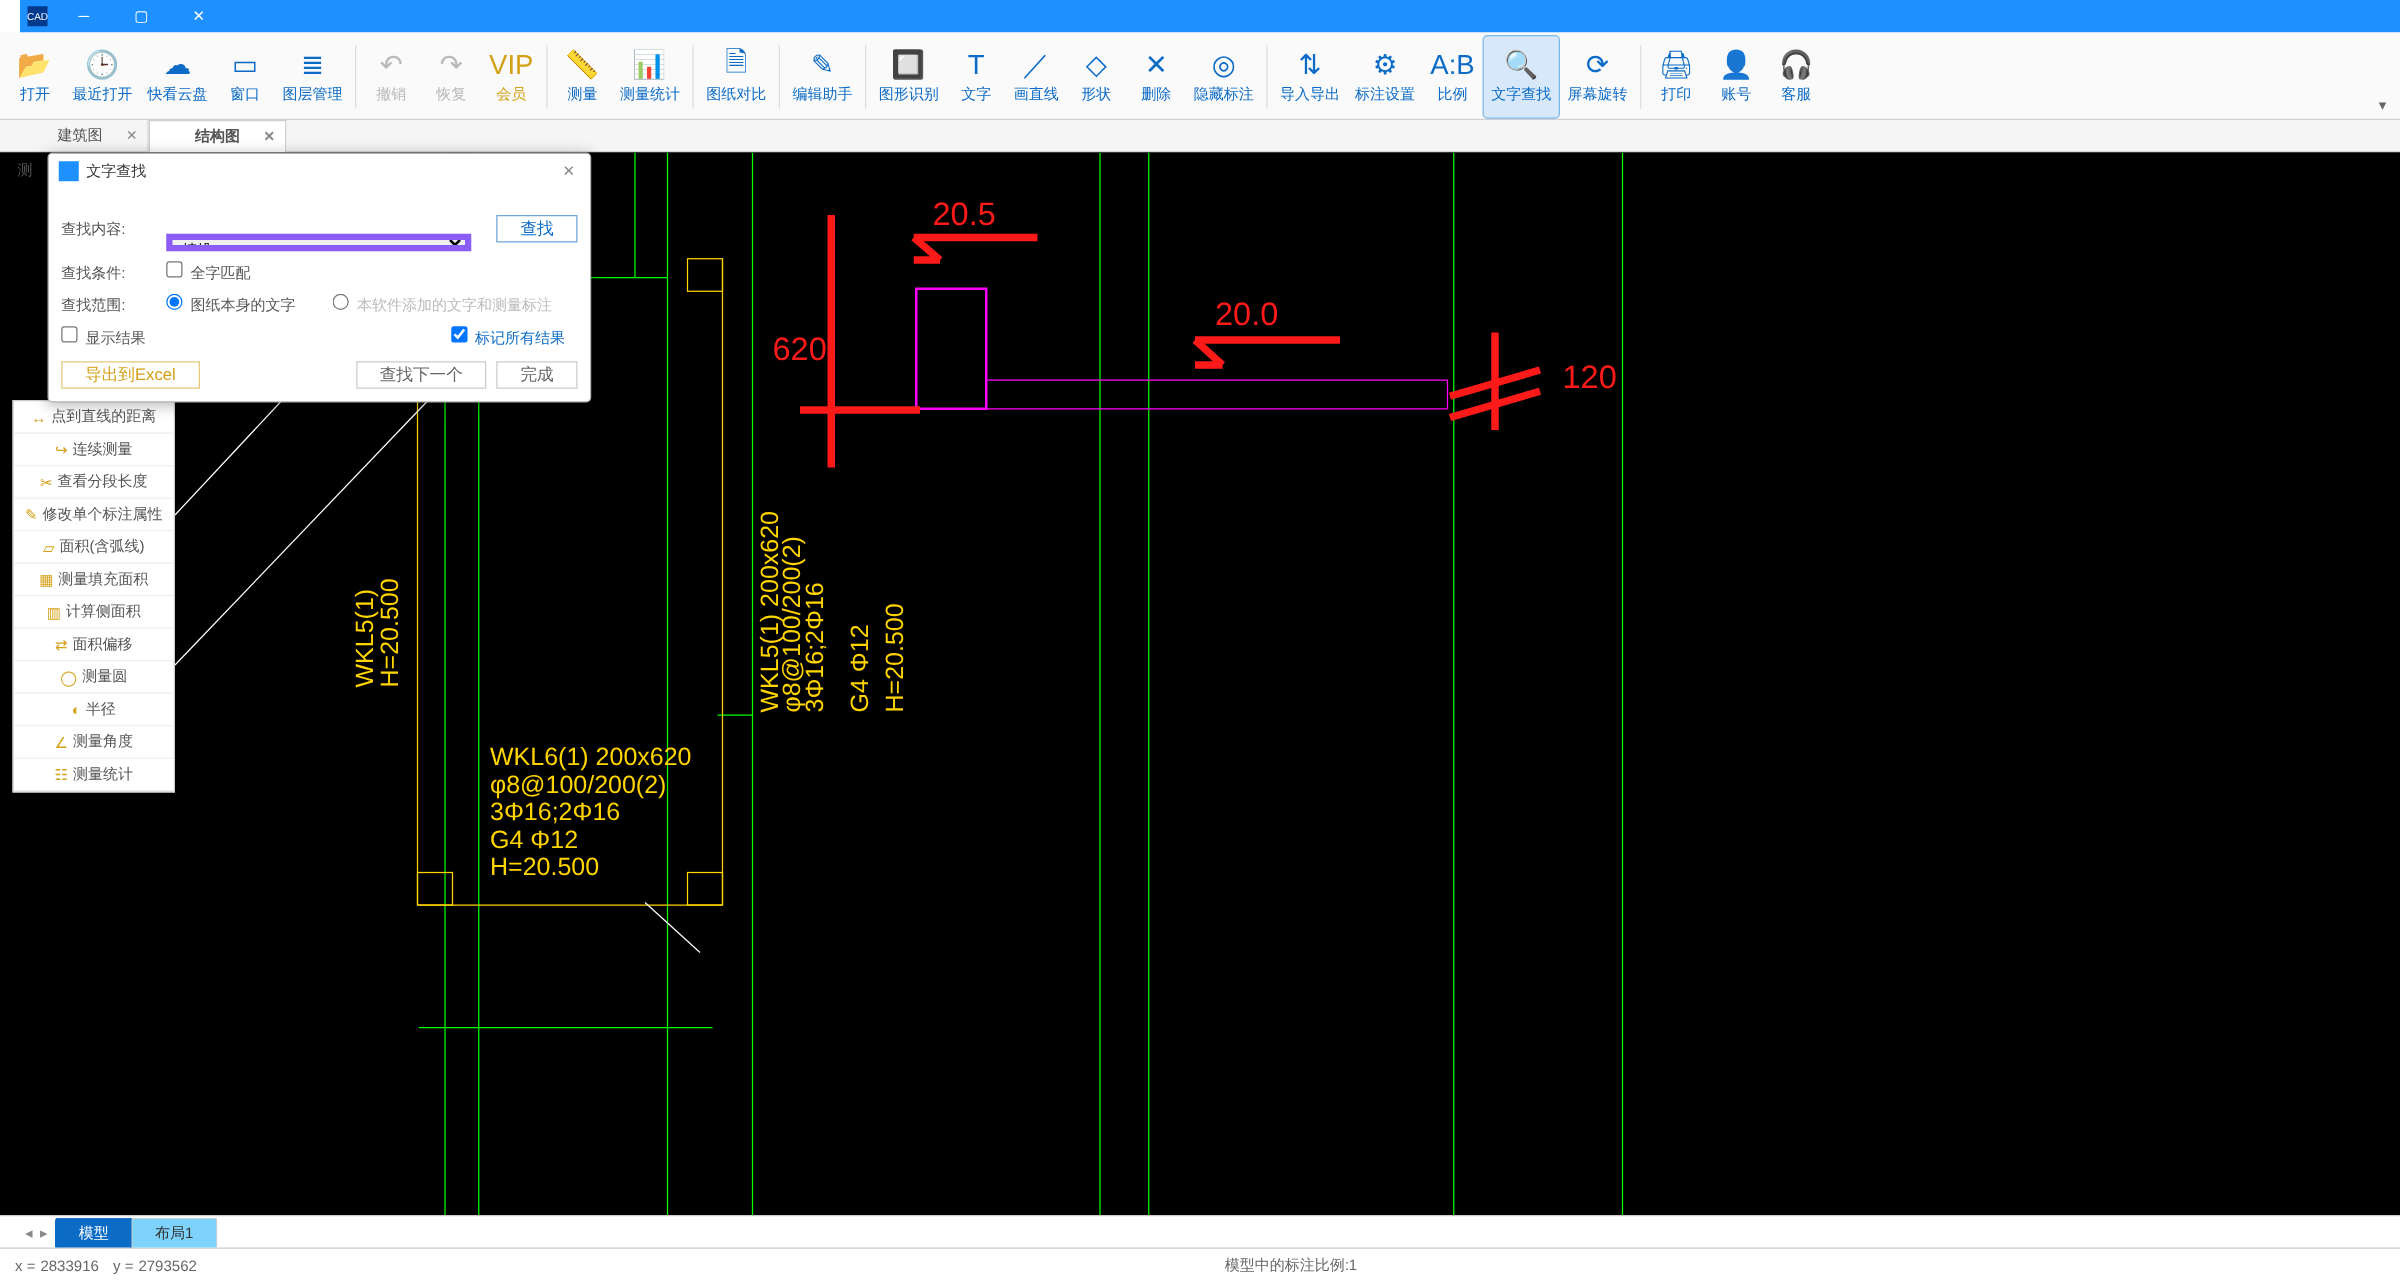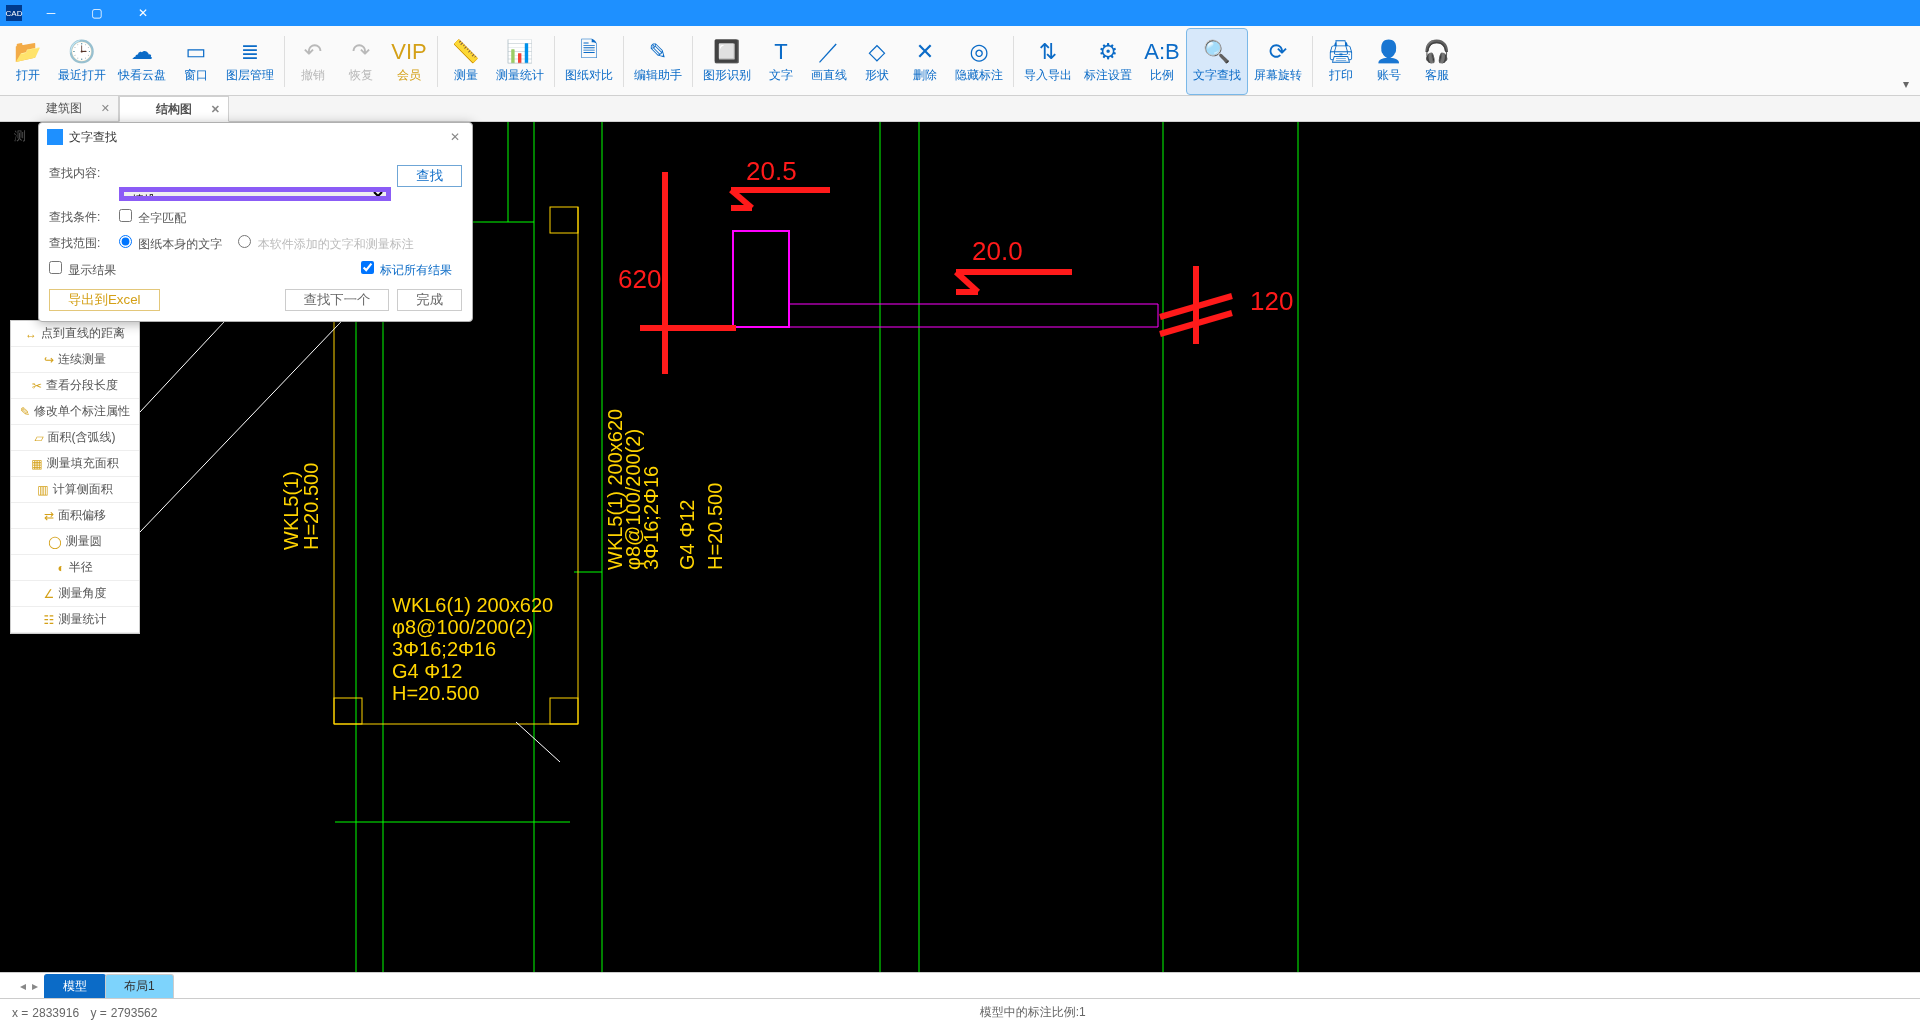--- a/index.html
+++ b/index.html
@@ -1,19 +1,19 @@
 <!DOCTYPE html>
 <html><head>
 <meta charset="utf-8">
 <style>
 * { margin: 0; padding: 0; box-sizing: border-box; font-family: "Microsoft YaHei", sans-serif; }
 body { width: 1920px; height: 1029px; overflow: hidden; background: #fff; font-size: 12px; }
 
 
-.title-bar { height: 26px; background: #1e90ff; color: #fff; display: flex; align-items: center; padding-left: 6px; }
+.title-bar { height: 26px; background: #1e90ff; color: #fff; display: flex; align-items: center; padding-left: 6px; margin-left: 16px; }
 .title-bar .app-icon { width: 16px; height: 16px; background: #003a8c; margin-right: 6px; display: flex; align-items: center; justify-content: center; font-size: 8px; color: #fff; }
 .title-bar .title-text { flex: 1; font-size: 12px; }
 .title-bar .win-btns { display: flex; height: 100%; }
 .title-bar .win-btn { width: 46px; display: flex; align-items: center; justify-content: center; color: #fff; cursor: pointer; }
 
 
 .toolbar { height: 70px; background: #fafafa; border-bottom: 1px solid #d0d0d0; display: flex; align-items: stretch; padding: 2px 4px 0; }
 .tool { display: flex; flex-direction: column; align-items: center; justify-content: center; min-width: 48px; padding: 4px 6px; color: #0b6bc7; cursor: pointer; border-radius: 4px; }
 .tool.active { background: #d7e8fa; border: 1px solid #7ab8e8; }
 .tool.disabled { color: #b9b9b9; cursor: default; }
@@ -39,21 +39,21 @@
 .side-gutter { position:absolute; left:10px; top:4px; width:20px; height:20px; color:#555; font-size:12px; display:flex; align-items:center; justify-content:center; z-index:5;}
 .side-panel .sicon { color:#d4a017; font-size:12px; }
 
 
 .dialog { position:absolute; left:38px; top:0px; width:435px; background:#fff; border:1px solid #b0b0b0; border-radius:4px; box-shadow:0 2px 12px rgba(0,0,0,.3); z-index:10; }
 .dialog .dlg-head { height:28px; display:flex; align-items:center; padding:0 8px; }
 .dialog .dlg-head .dicon { width:16px; height:16px; background:#1e90ff; margin-right:6px; }
 .dialog .dlg-head .dtitle { flex:1; font-size:12px; color:#333; }
 .dialog .dlg-head .dclose { color:#888; cursor:pointer; padding:0 4px; }
 .dialog .dlg-body { padding:6px 10px 10px; font-size:12px; color:#555; }
-.dialog .frow { display:flex; align-items:flex-start; margin:8px 0; gap:6px; }
+.dialog .frow { display:flex; align-items:center; margin:8px 0; gap:20px; }
 .dialog .flabel { width:64px; }
 .dialog select { flex:1; height:14px; border:5px solid #8b5cf6; padding:0 4px; font-size:12px;margin-top:22px; }
 .dialog .btn { height:22px; padding:0 18px; border:1px solid #6fa6d6; background:#fff; color:#0b6bc7; cursor:pointer; border-radius:0; }
 .dialog .btn.plain { border-color:#ccc; color:#666; }
 .dialog input[type=checkbox], .dialog input[type=radio] { margin-right:3px; }
 .dialog .radio-lbl { margin-right:10px; color:#555; }
 .dialog .radio-lbl.dim { color:#bbb; }
 .dialog .area-btn { margin-left:auto; color:#aaa; border:1px dashed #ccc; padding:2px 8px; cursor:default; }
 .dialog .footer-row { display:flex; justify-content:space-between; margin-top:10px; }
 

